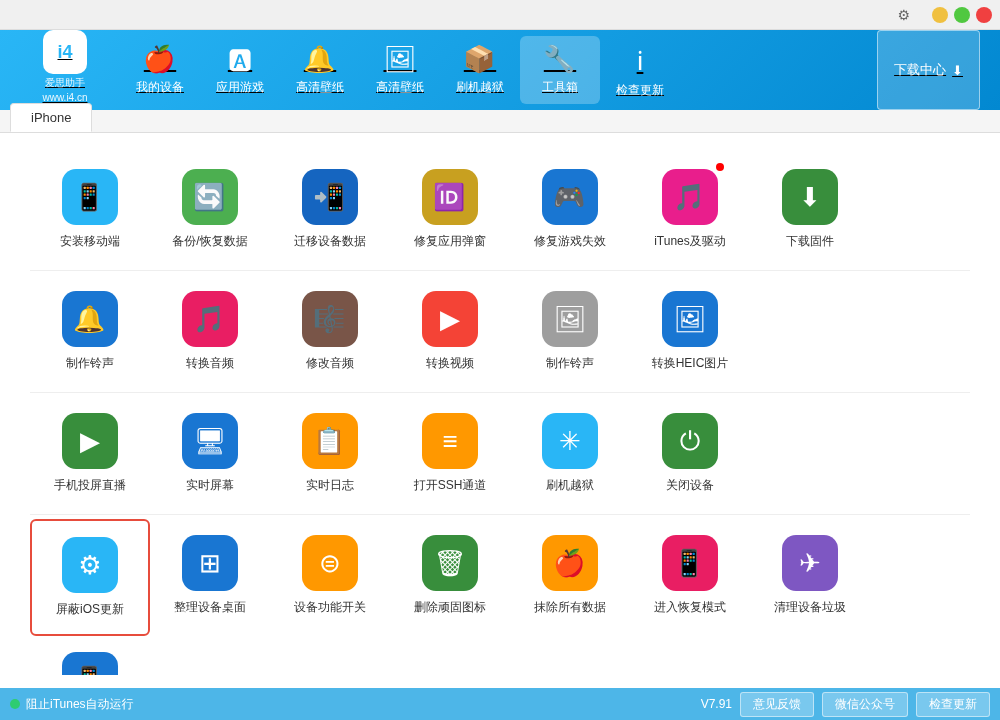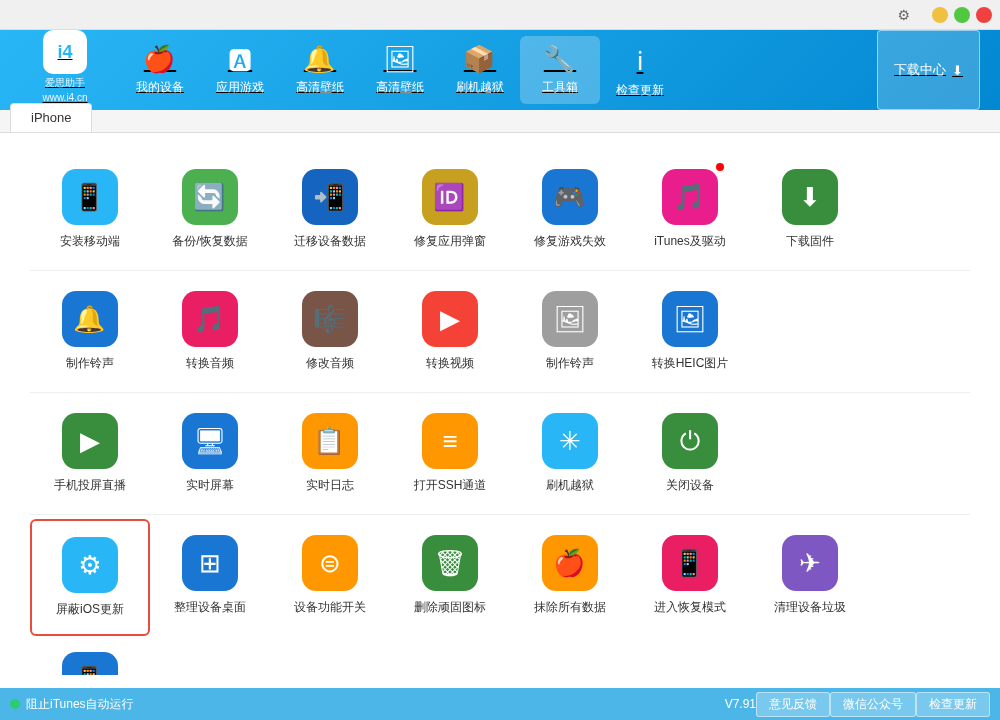--- a/index.html
+++ b/index.html
@@ -167,21 +167,21 @@
       display: flex; align-items: center; gap: 6px;
       color: white; font-size: 12px;
     }
     .status-dot {
       width: 10px; height: 10px;
       border-radius: 50%;
       background: #2ecc71;
     }
     .status-right {
       margin-left: auto;
-      display: flex; align-items: center; 
+      display: flex; align-items: center; gap: 8px;
     }
     .status-btn {
       background: rgba(255,255,255,0.25);
       border: 1px solid rgba(255,255,255,0.5);
       color: white;
       padding: 3px 12px;
       border-radius: 3px;
       font-size: 12px;
       cursor: pointer;
     }

